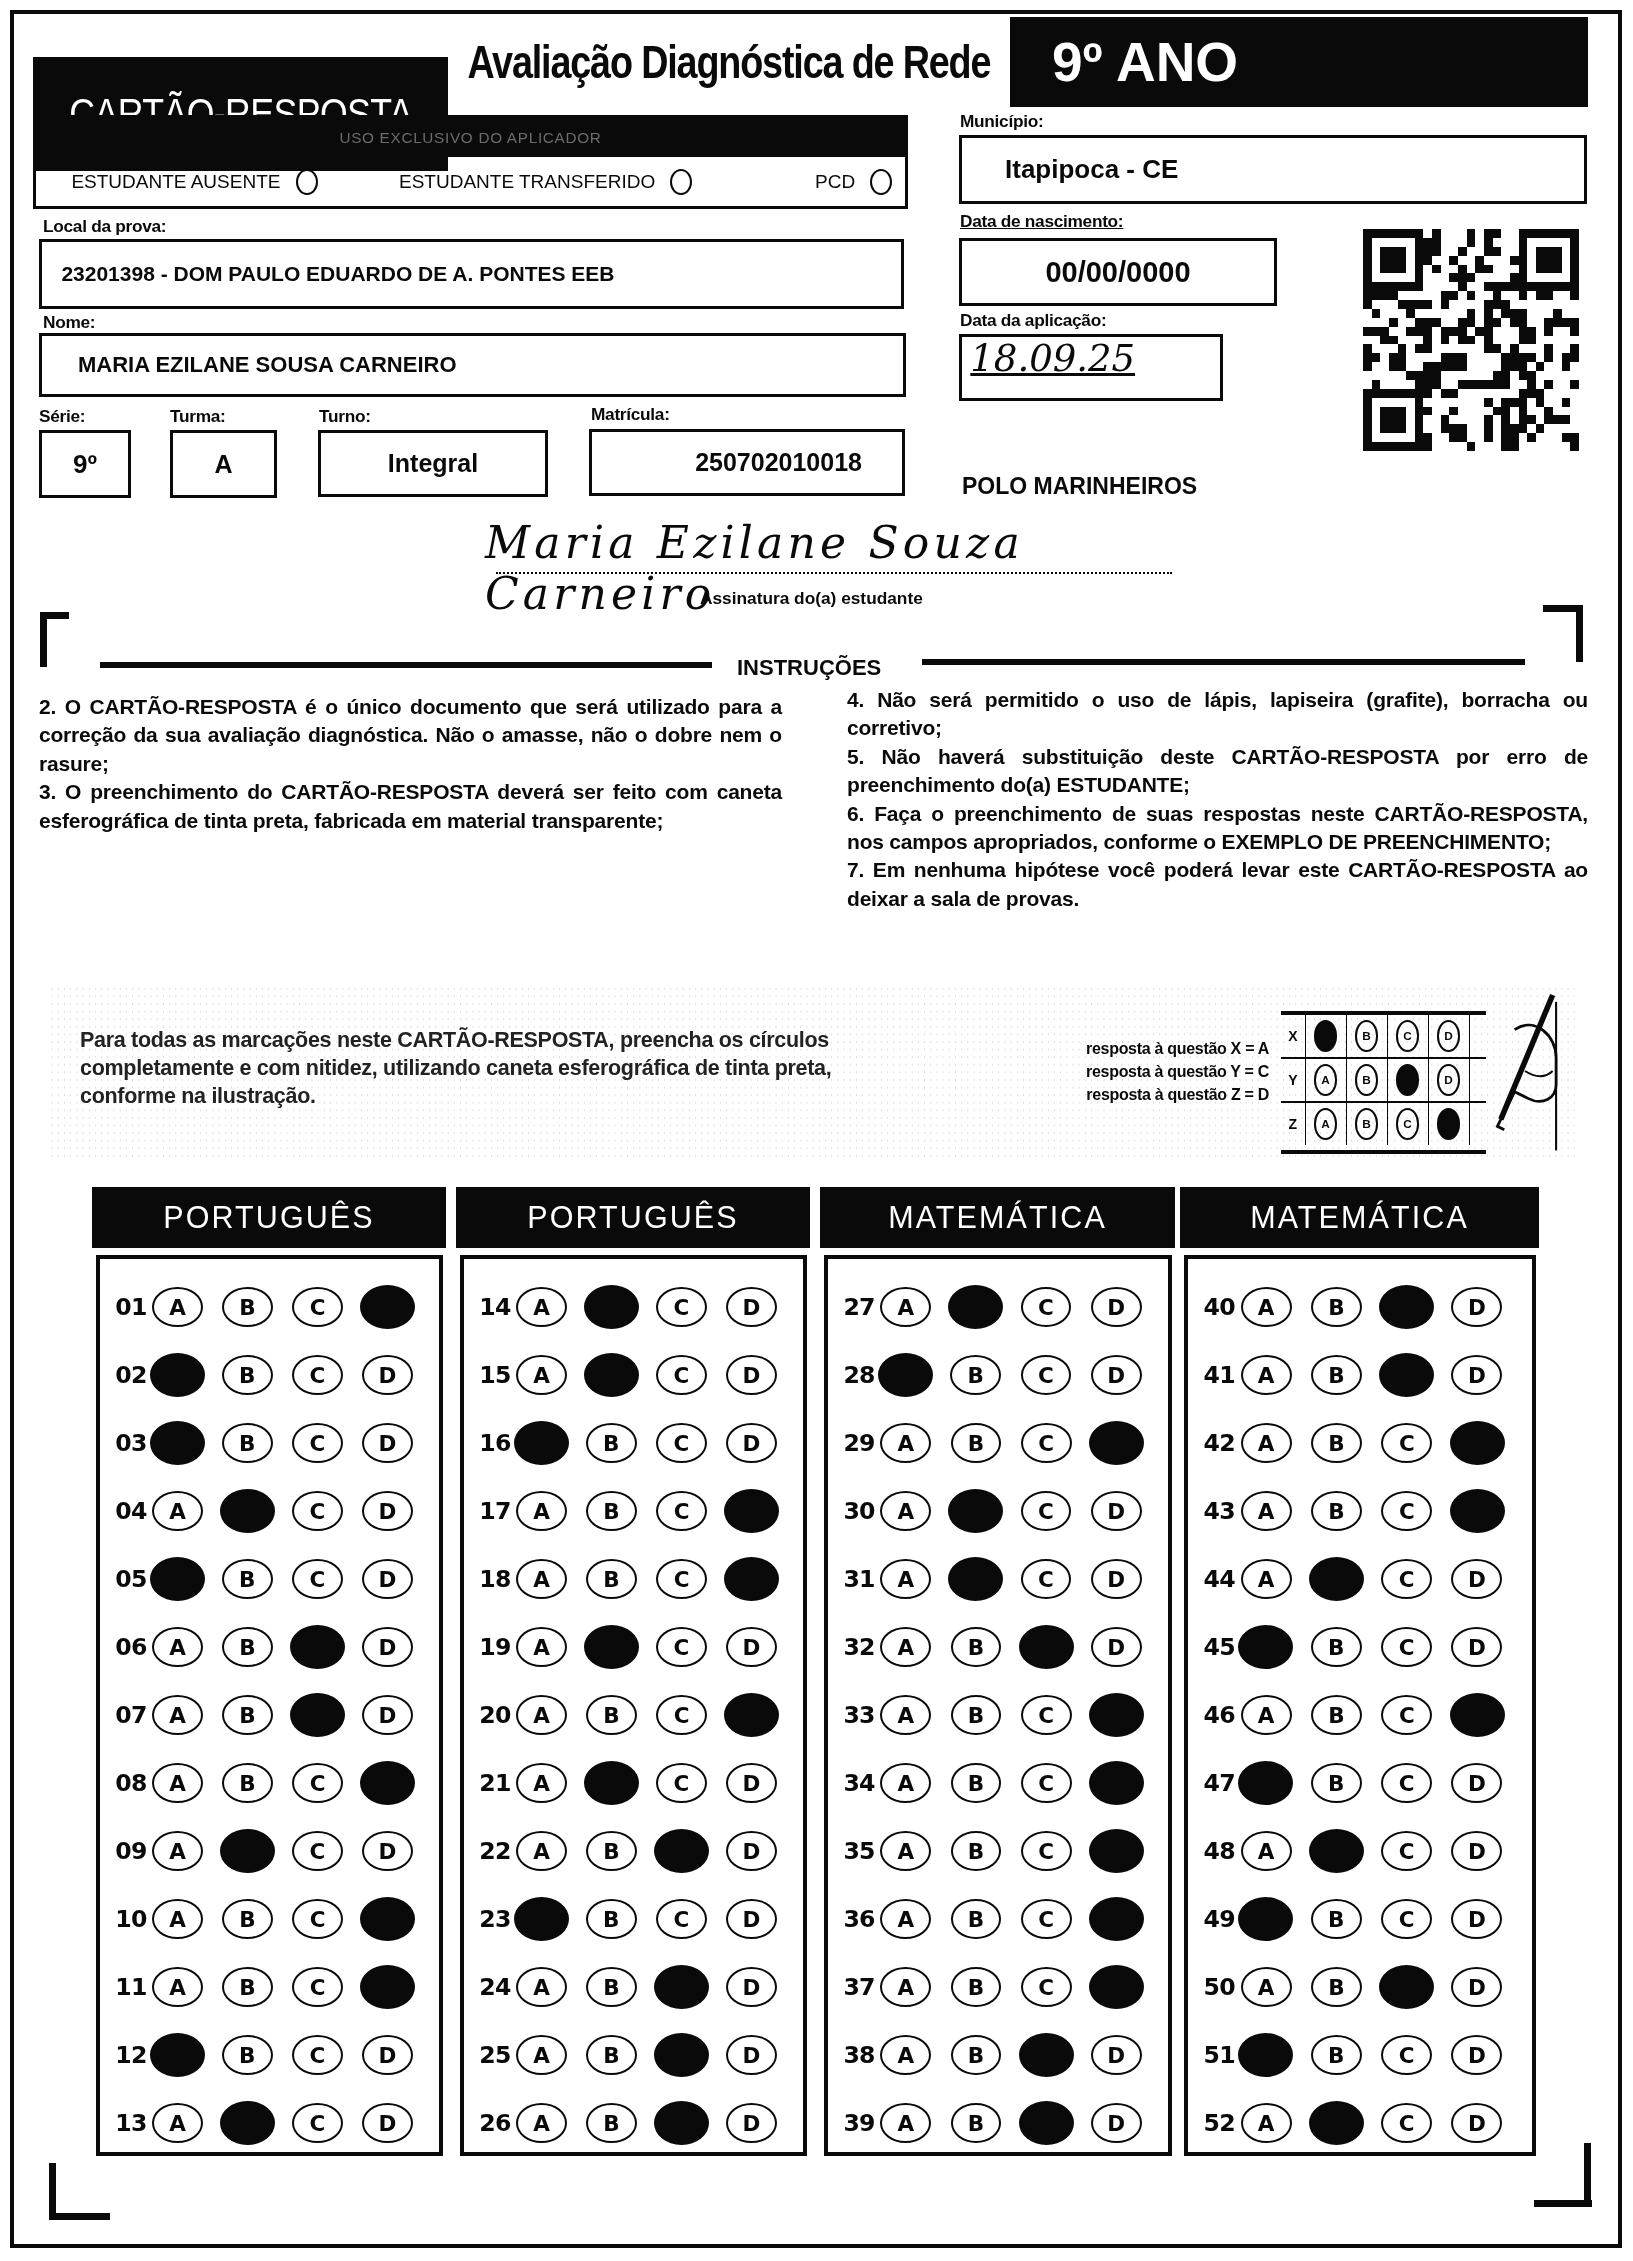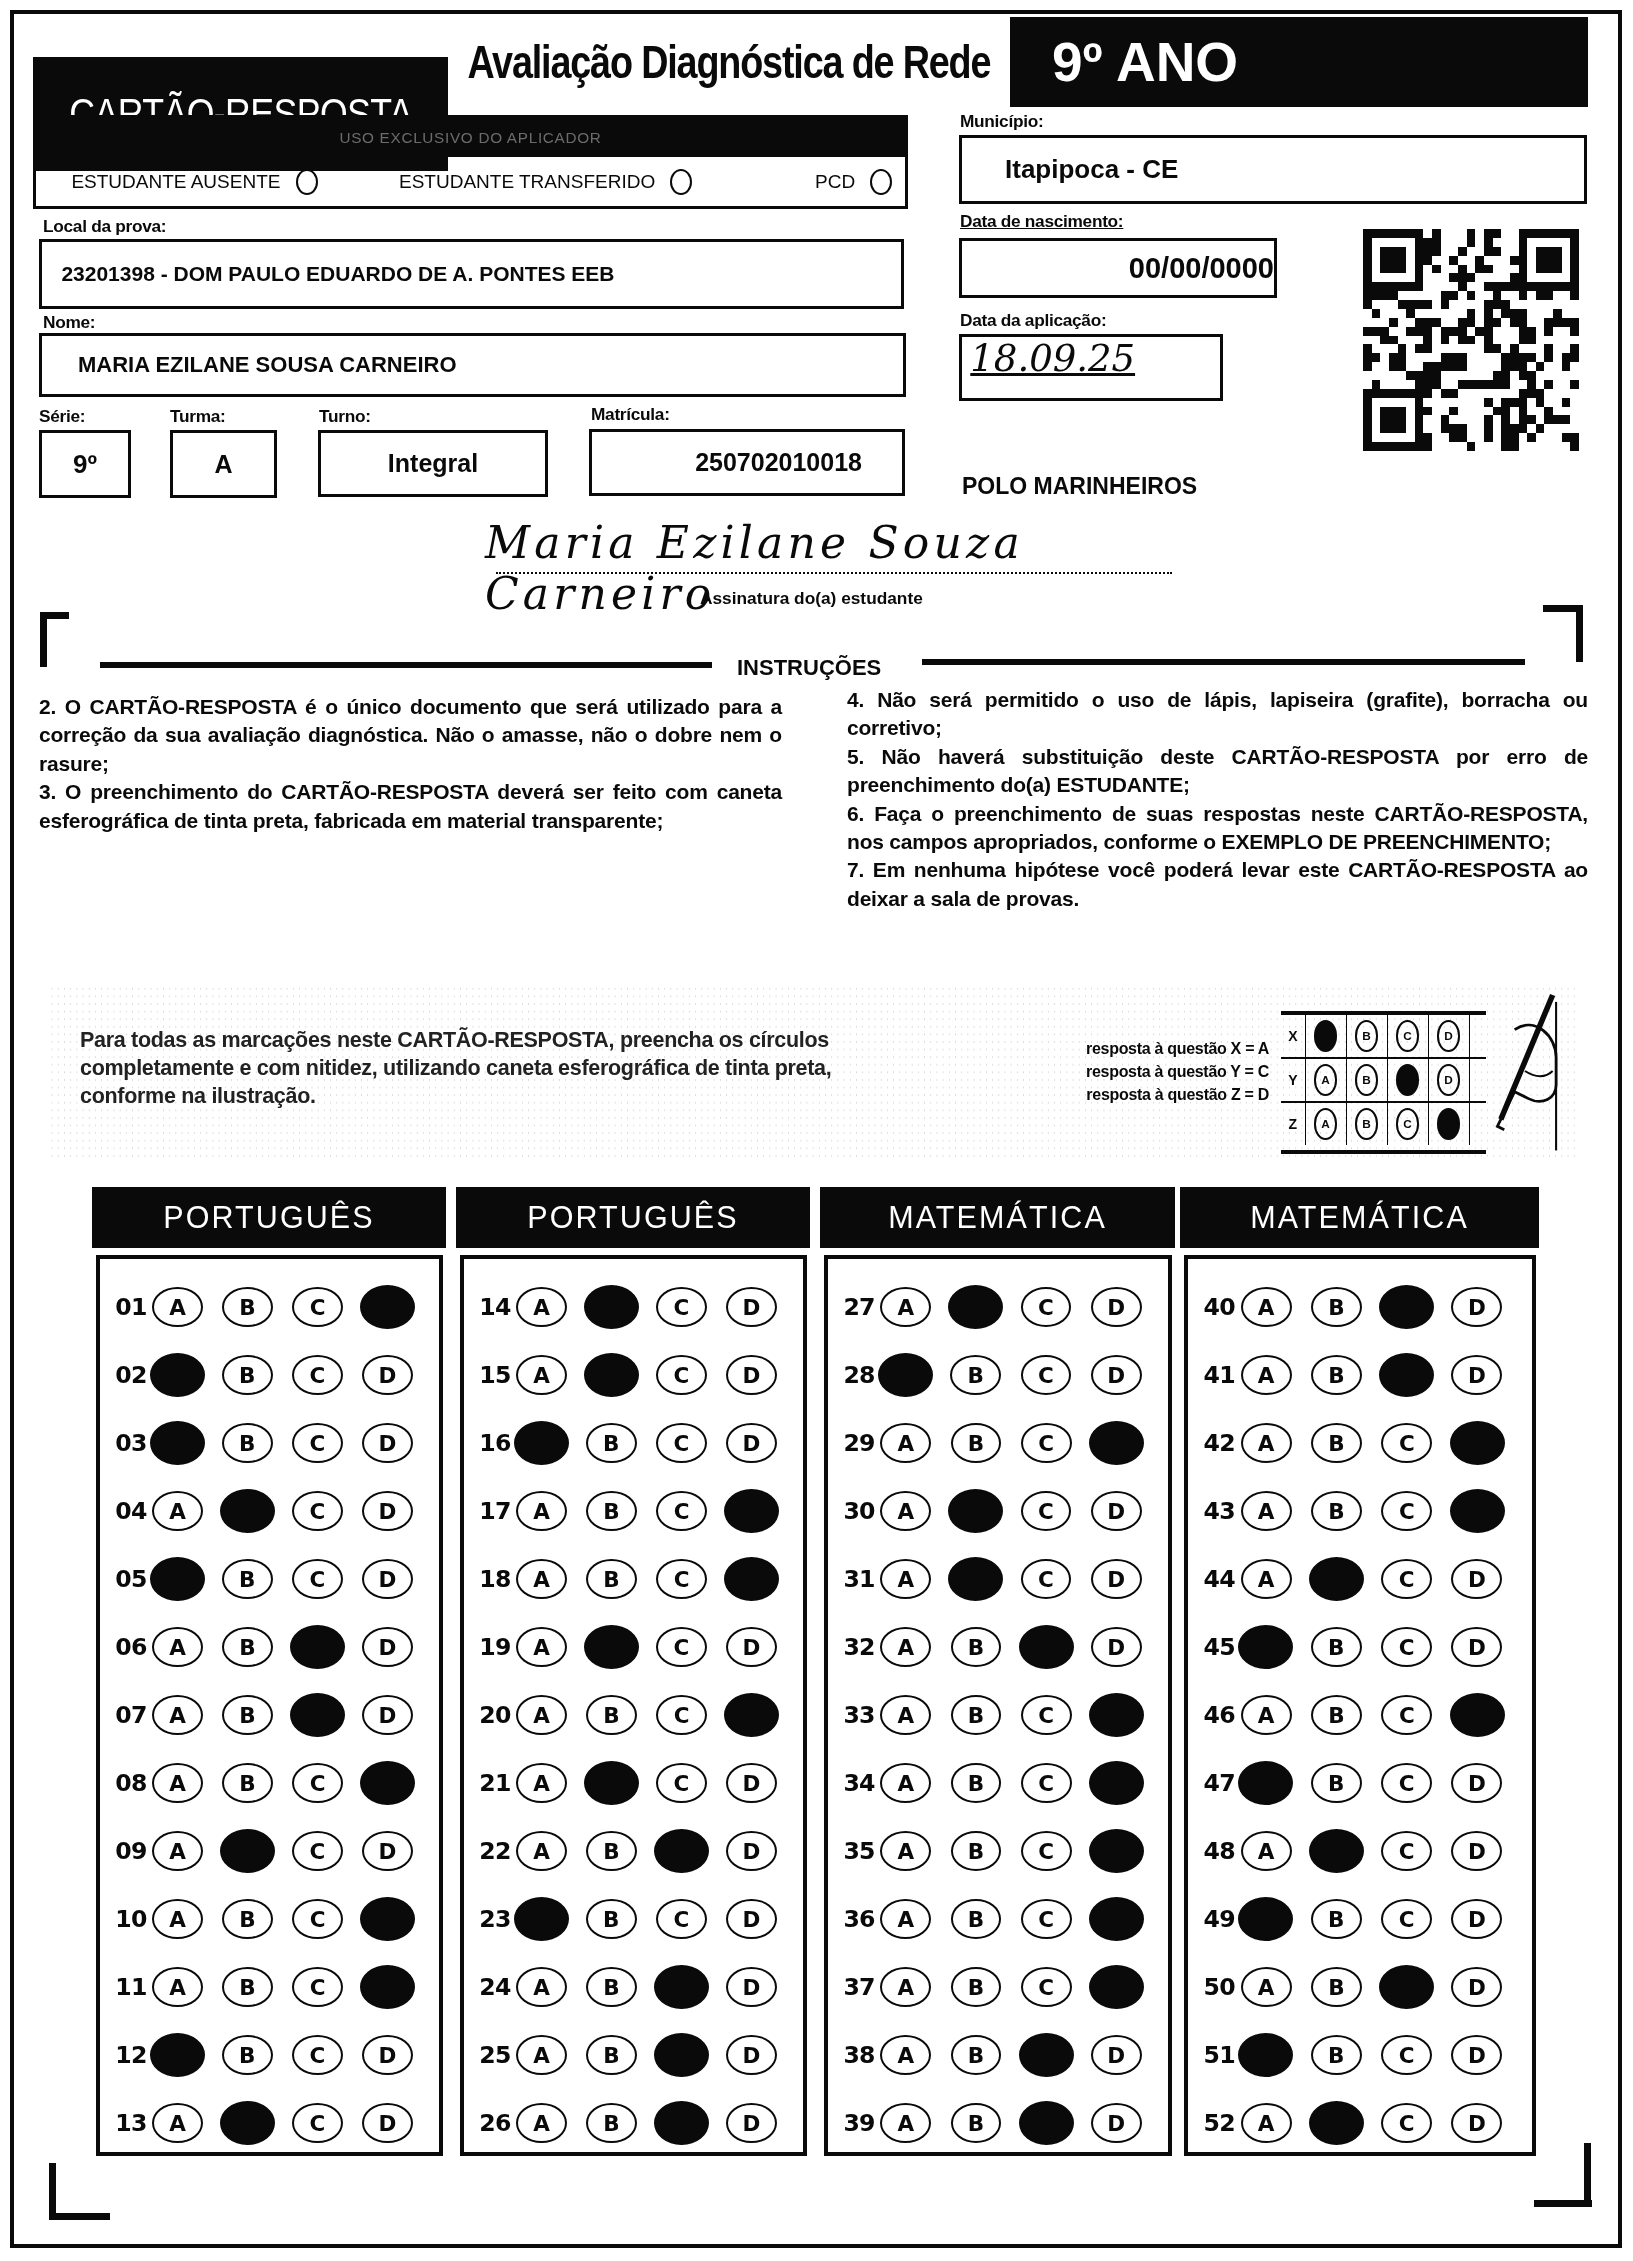--- a/index.html
+++ b/index.html
@@ -124,21 +124,21 @@
 <div class="abs field" style="left:589px;top:429px;width:316px;height:67px;justify-content:flex-end;padding-right:40px;font-size:25px;">
   <span>250702010018</span>
 </div>
 
 <div class="abs lbl" style="left:960px;top:111px;">Município:</div>
 <div class="abs field" style="left:959px;top:135px;width:628px;height:69px;padding-left:43px;font-size:26px;">
   <span>Itapipoca - CE</span>
 </div>
 
 <div class="abs lbl" style="left:960px;top:211px;text-decoration:underline;">Data de nascimento:</div>
-<div class="abs field" style="left:959px;top:238px;width:318px;height:60px;justify-content:flex-end;font-size:29px;">
+<div class="abs field" style="left:959px;top:238px;width:318px;height:68px;justify-content:center;font-size:29px;">
   <span>00/00/0000</span>
 </div>
 
 <div class="abs lbl" style="left:960px;top:310px;">Data da aplicação:</div>
 <div class="abs field" style="left:959px;top:334px;width:264px;height:67px;padding-left:8.3px;align-items:flex-start;font-weight:normal;font-family:'DejaVu Serif', serif;font-style:italic;font-size:37px;text-decoration:underline;">
   <span>18.09.25</span>
 </div>
 
 <div class="abs qr" id="qr">
     <i class="on"></i>

